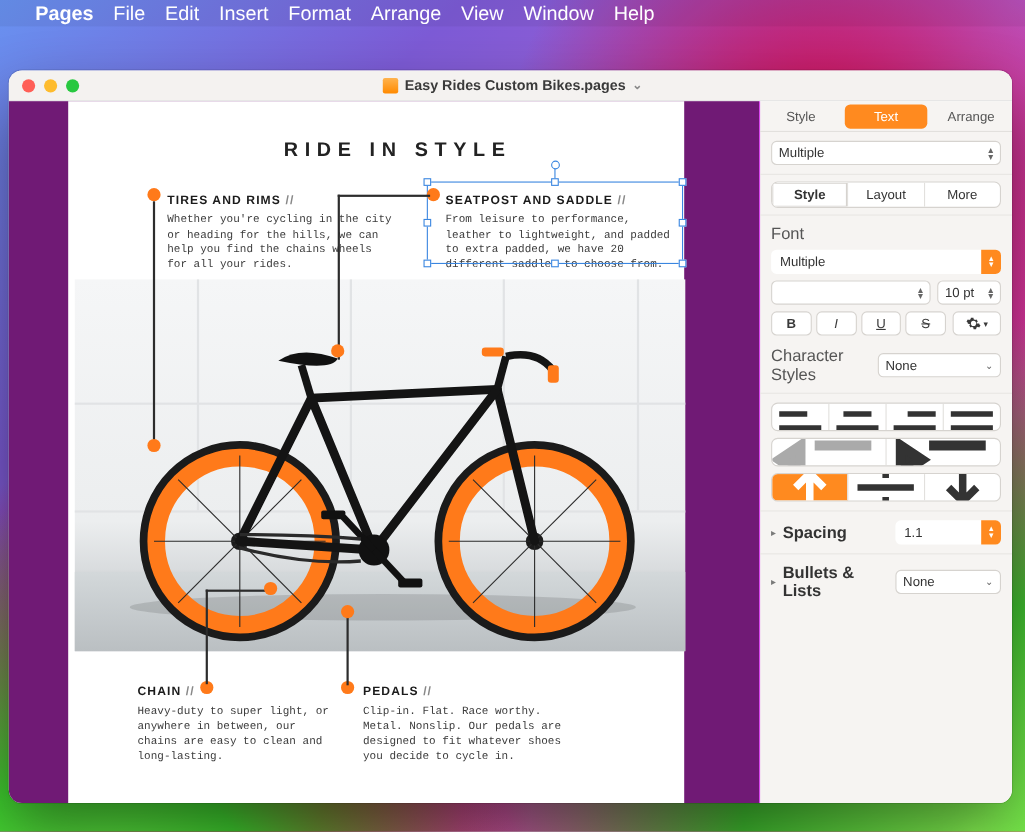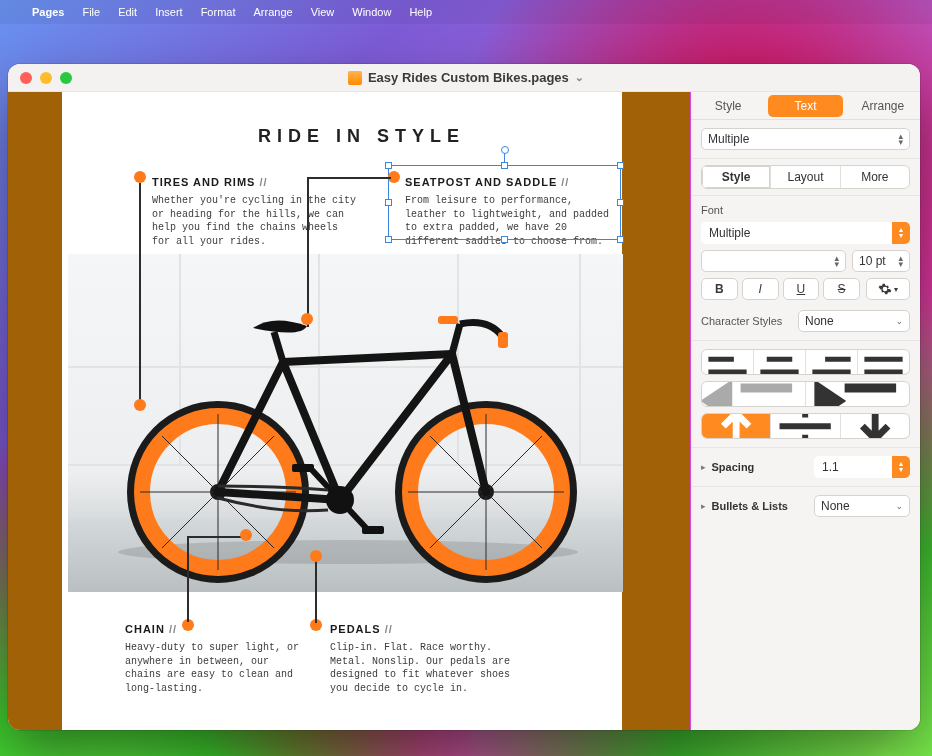--- a/index.html
+++ b/index.html
@@ -12,21 +12,21 @@
       radial-gradient(circle at 80% 20%, #d8003c 0%, transparent 30%),
       linear-gradient(135deg, #6892f0 0%, #7d5bd6 25%, #b162d6 55%, #e23fb2 75%, #d8003c 100%);
   }
 
   
   .menubar {
     height: 24px;
     display: flex; align-items: center;
     padding: 0 14px;
     color: #fff;
-    font-size: 11px;
+    font-size: 18px;
     gap: 18px;
     background: rgba(0,0,0,0.05);
   }
   .menubar .apple { font-size: 14px; }
   .menubar .appname { font-weight: 700; }
 
   
   .window {
     position: absolute;
     left: 8px; top: 64px;
@@ -52,21 +52,21 @@
   }
   .titlecenter .docicon {
     width: 14px; height: 14px; background: linear-gradient(#ffb34d,#ff8a00);
     border-radius: 2px;
   }
   .titlecenter .chev { color: #888; font-size: 11px; }
 
   .body { flex: 1; display: flex; min-height: 0; }
 
   
-  .canvas { flex: 1; position: relative; background: #a16207; }
+  .canvas { flex: 1; position: relative; background: #701a75; }
   .page {
     position: absolute; left: 54px; top: 0px;
     width: 560px; height: 638px;
     background: #fff;
   }
   .heading {
     position: absolute; left: 196px; top: 34px;
     font-size: 18px; font-weight: 700; letter-spacing: 6px;
     font-family: "Helvetica Neue", Arial, sans-serif;
     color: #222;
@@ -142,21 +142,21 @@
   .orange-cap {
     width:18px; height:100%; background:#ff8a1f; border-radius:0 5px 5px 0;
     display:flex; align-items:center; justify-content:center; color:#fff; font-size:8px; flex-direction:column; line-height:6px;
   }
 
   .seg3 { display:flex; background:#fff; border:1px solid #d6d3cf; border-radius:6px; overflow:hidden; }
   .seg3 .seg { flex:1; text-align:center; padding:4px 0; font-size:12px; color:#333; border-right:1px solid #e2e0dd; }
   .seg3 .seg:last-child { border-right:none; }
   .seg3 .seg.sel { background:#fff; box-shadow: inset 0 0 0 1px #d6d3cf; font-weight:600; }
 
-  .label { font-size:11px; color:#555; }
+  .label { font-size:15px; color:#555; }
 
   .btnrow { display:flex; gap:4px; }
   .iconbtn {
     flex:1; height:22px; background:#fff; border:1px solid #d6d3cf;
     border-radius:5px; display:flex; align-items:center; justify-content:center;
     color:#3a3a3a; font-size:12px;
   }
   .iconbtn svg { width:14px; height:14px; stroke:#3a3a3a; stroke-width:1.4; fill:none; }
   .iconbtn.gear svg { fill:#3a3a3a; stroke:none; }
 

